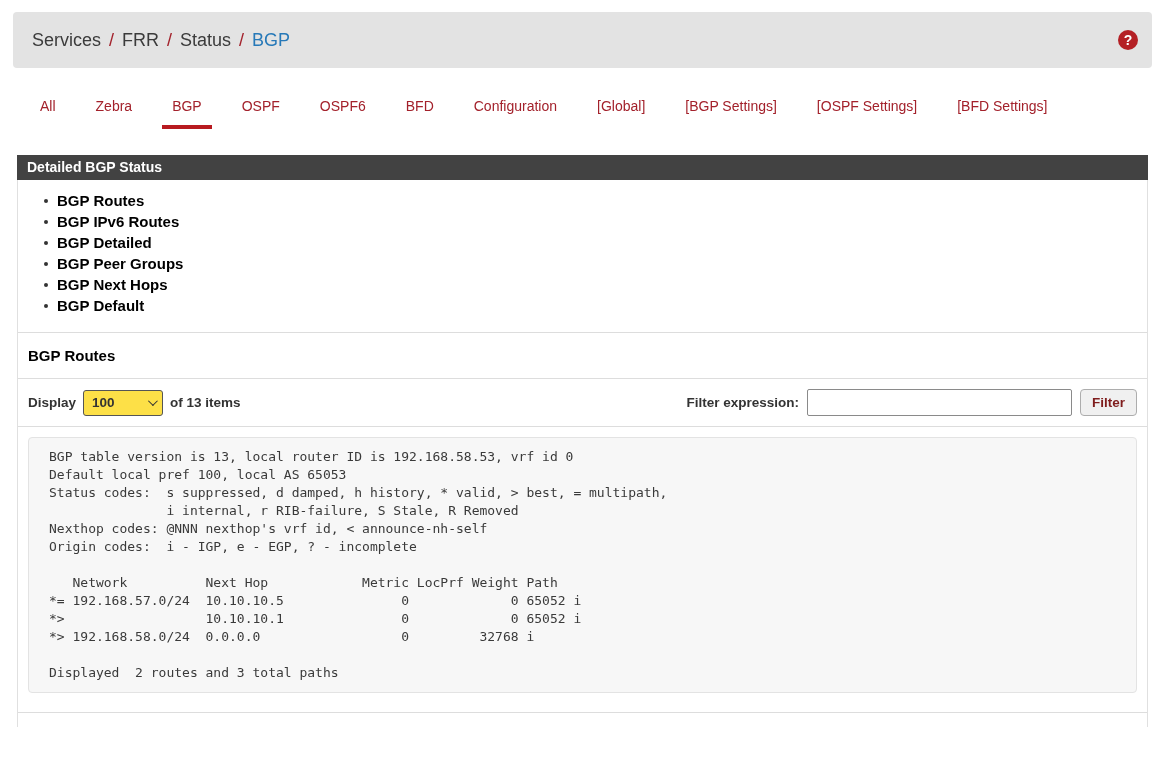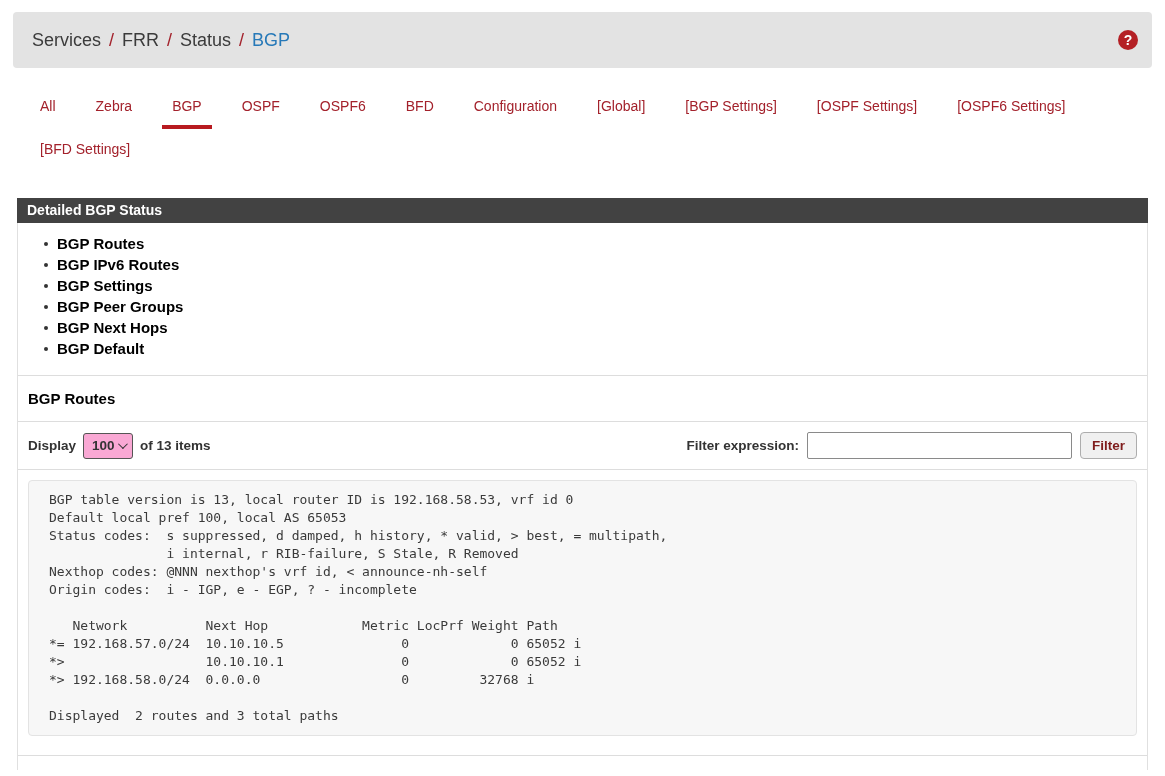--- a/index.html
+++ b/index.html
@@ -113,25 +113,25 @@
     padding: 10px 10px;
     font-size: 13.5px;
     font-weight: bold;
     color: #333;
   }
   .controls-left { display: flex; align-items: center; }
   .per-page-select {
     display: inline-flex;
     align-items: center;
     justify-content: space-between;
-    width: 50px;
+    width: 80px;
     height: 26px;
     margin: 0 7px;
     padding: 0 7px 0 8px;
-    background: #f9a8d4;
+    background: #fde047;
     border: 1px solid #555;
     border-radius: 3px;
     font-weight: bold;
     font-size: 13.5px;
     cursor: pointer;
   }
   .chevron-down {
     width: 7px; height: 7px;
     border-right: 1.6px solid #333;
     border-bottom: 1.6px solid #333;
@@ -224,41 +224,38 @@
     <li>
     <a href="#">[Global]</a>
   </li>
     <li>
     <a href="#">[BGP Settings]</a>
   </li>
     <li>
     <a href="#">[OSPF Settings]</a>
   </li>
     <li>
-    <a href="#">[OSPF6 Settings]</a>
-  </li>
-    <li>
     <a href="#">[BFD Settings]</a>
   </li>
   </ul>
 
 <div class="panel">
   <div class="panel-heading">Detailed BGP Status</div>
   <div class="panel-body">
 
     <div class="panel-section">
       <ul class="link-list">
           <li>
           <a href="#" class="blue-link">BGP Routes</a>
         </li>
           <li>
           <a href="#" class="blue-link">BGP IPv6 Routes</a>
         </li>
           <li>
-          <a href="#" class="blue-link">BGP Settings</a>
+          <a href="#" class="blue-link">BGP Detailed</a>
         </li>
           <li>
           <a href="#" class="blue-link">BGP Peer Groups</a>
         </li>
           <li>
           <a href="#" class="blue-link">BGP Next Hops</a>
         </li>
           <li>
           <a href="#" class="blue-link">BGP Default</a>
         </li>

